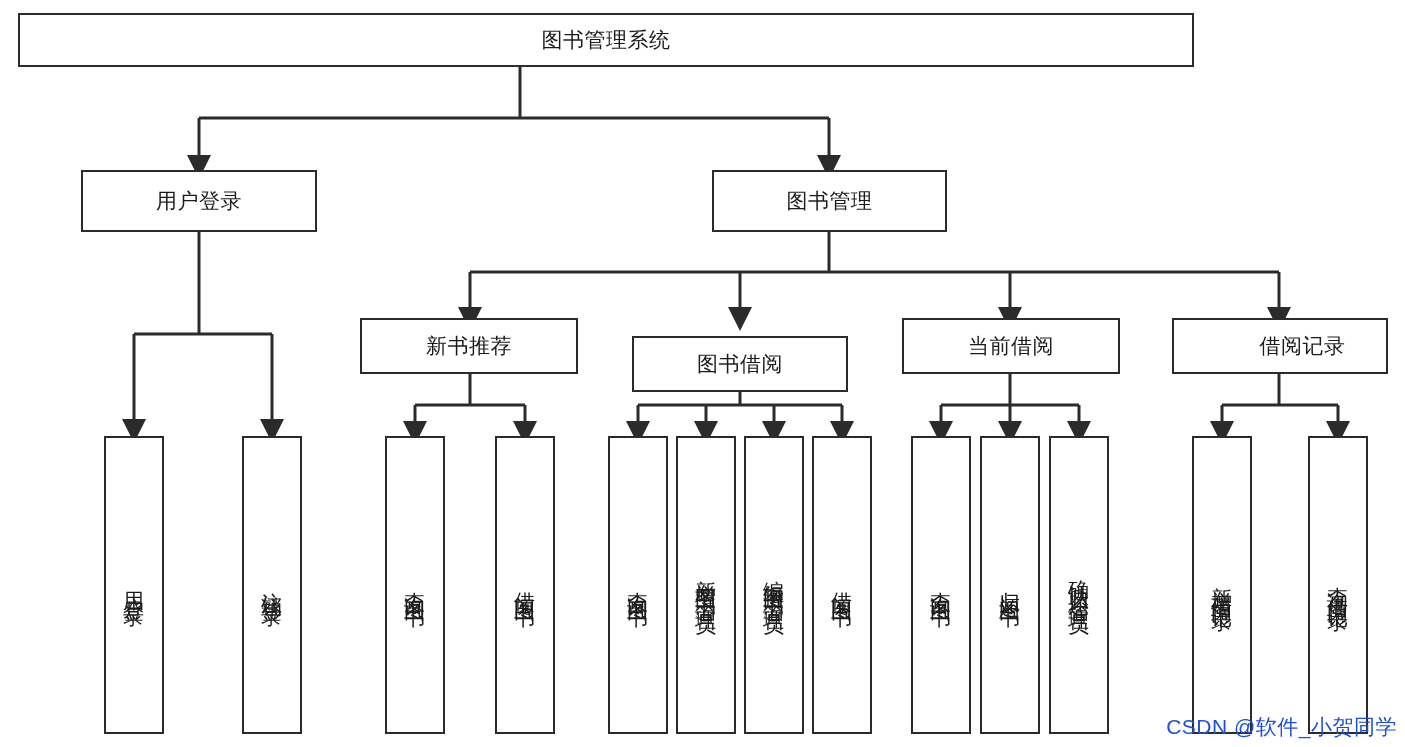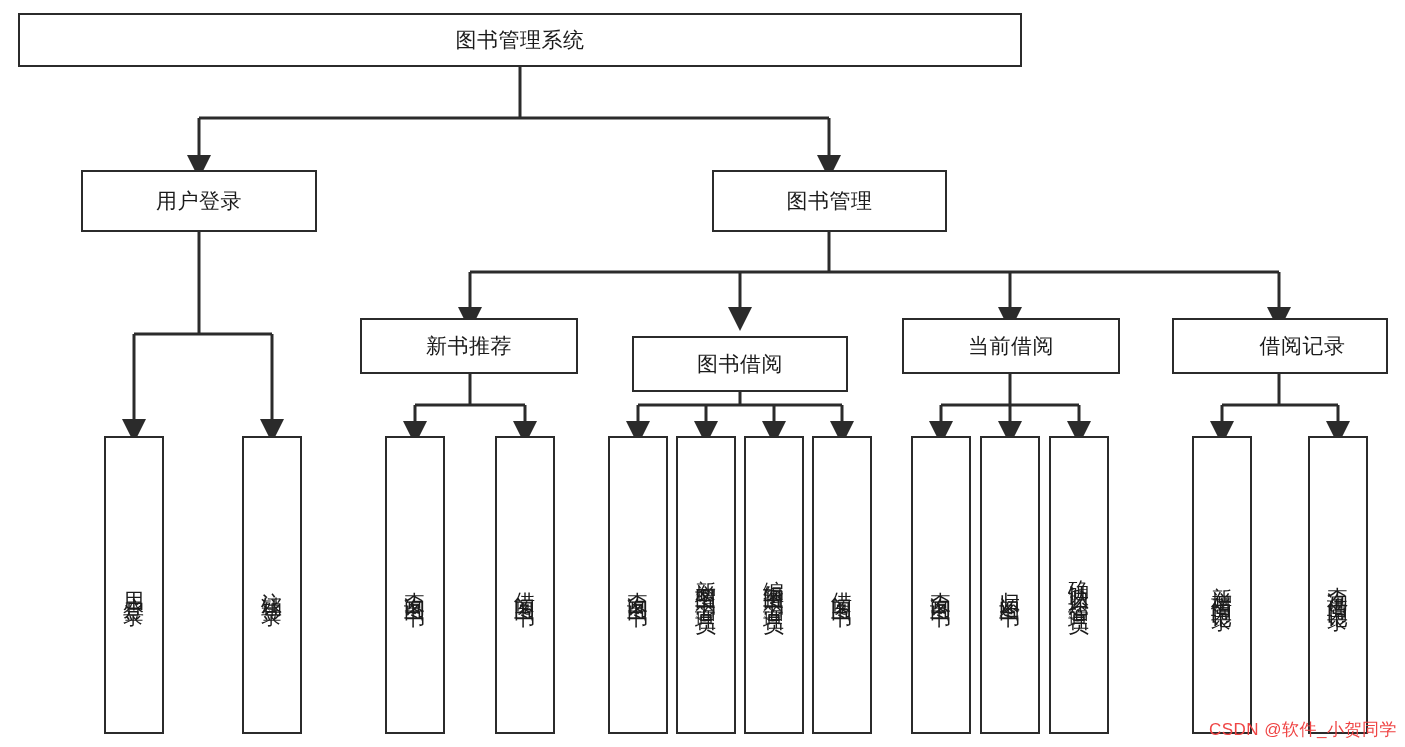--- a/index.html
+++ b/index.html
@@ -60,22 +60,22 @@
     text-orientation: upright;
     font-size: 21px;
     letter-spacing: 5px;
     line-height: 1;
     white-space: nowrap;
   }
   .watermark {
     position: absolute;
     right: 8px;
     bottom: 6px;
-    color: #ef4444;
-    font-size: 17px;
+    color: #1d4ed8;
+    font-size: 21px;
     letter-spacing: 0.5px;
     white-space: nowrap;
     user-select: none;
     margin-top: 32px;
   }
 </style>
 </head>
 <body>
 
 <div id="diagram-root">
@@ -126,21 +126,21 @@
       <path d="M1010,405 L1010,424" marker-end="url(#arrow)"></path>
       <path d="M1079,405 L1079,424" marker-end="url(#arrow)"></path>
 
       <path d="M1279,374 L1279,405"></path>
       <path d="M1222,405 L1338,405"></path>
       <path d="M1222,405 L1222,424" marker-end="url(#arrow)"></path>
       <path d="M1338,405 L1338,424" marker-end="url(#arrow)"></path>
     </g>
   </svg>
 
-  <div class="node horiz root" style="left:18px; top:13px; width:1004px; height:54px;">
+  <div class="node horiz root" style="left:18px; top:13px; width:1176px; height:54px;">
     <span class="node-label">图书管理系统</span>
   </div>
 
   <div class="node horiz" style="left:81px; top:170px; width:236px; height:62px;">
     <span class="node-label">用户登录</span>
   </div>
 
   <div class="node horiz" style="left:712px; top:170px; width:235px; height:62px;">
     <span class="node-label">图书管理</span>
   </div>

